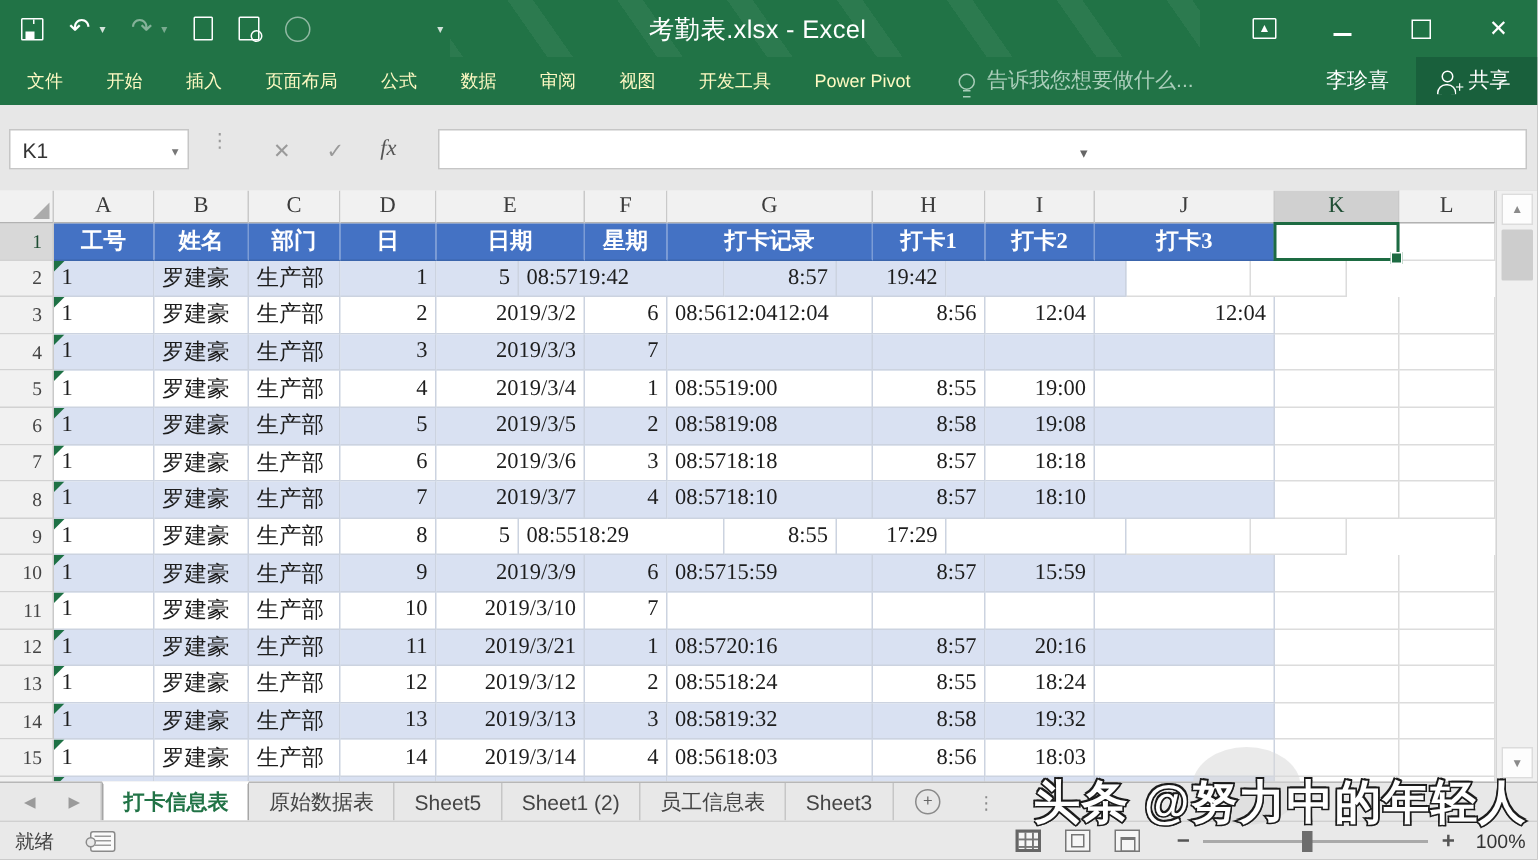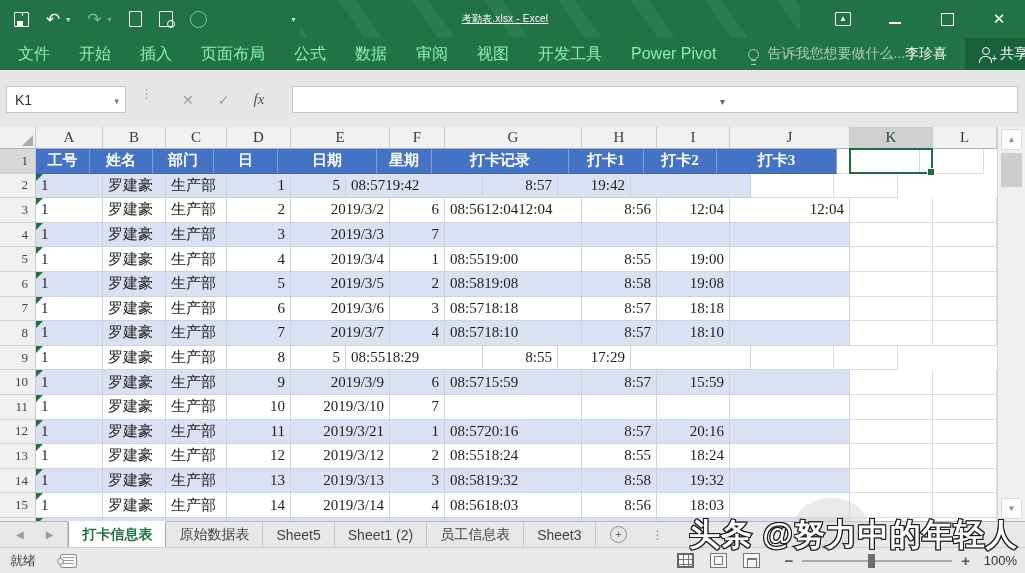--- a/index.html
+++ b/index.html
@@ -17,31 +17,31 @@
   .undo-icon,.redo-icon{font-family:"DejaVu Sans",sans-serif;font-size:17px;line-height:1;}
   .redo-icon{opacity:.45;}
   .undo-caret,.redo-caret,.qat-caret{font-size:8px;opacity:.8;margin-left:-11px;}
   .redo-caret{opacity:.4;}
   .new-file-icon{width:11px;height:14px;border:1.5px solid #fff;border-radius:1px;}
   .print-preview-icon{width:12px;height:14px;border:1.5px solid #fff;border-radius:1px;position:relative;}
   .print-preview-icon::after{content:"";position:absolute;right:-3px;bottom:-2px;width:6px;height:6px;border:1.5px solid #fff;border-radius:50%;}
   .customize-circle-icon{width:15px;height:15px;border:1.5px solid rgba(255,255,255,.5);border-radius:50%;}
   .qat-caret{margin-left:68px;}
   .app-title{position:absolute;left:0;right:15px;top:0;height:38px;display:flex;align-items:center;justify-content:center;
-       color:#fff;font-size:10px;letter-spacing:.2px;text-decoration:underline;}
+       color:#fff;font-size:17px;letter-spacing:.2px;}
   .winctl{position:absolute;right:0;top:0;height:38px;display:flex;align-items:center;}
   .winctl .wbtn{width:52px;height:38px;display:flex;align-items:center;justify-content:center;color:#fff;font-size:13px;}
   .ribbon-display-options-icon{width:14px;height:12px;border:1.5px solid #fff;border-radius:1px;font-size:8px;line-height:10px;text-align:center;}
   .maximize-icon{width:11px;height:11px;border:1.5px solid #fff;}
   .minimize-icon{width:12px;height:2px;background:#fff;margin-top:8px;}
   .close-icon{font-size:15px;}
   
   .ribbonrow{position:absolute;left:0;top:38px;width:1025px;height:32px;background:#217346;display:flex;align-items:center;}
   .rtabs{display:flex;align-items:center;column-gap:29px;padding-left:18px;}
-  .rtab{color:#86efac;font-size:16px;white-space:nowrap;cursor:default;}
+  .rtab{color:#fef9c3;font-size:12px;white-space:nowrap;cursor:default;}
   .tellme{display:flex;align-items:center;gap:8px;margin-left:32px;color:#a9cdb9;font-size:14px;white-space:nowrap;}
   .lightbulb-icon{width:9px;height:9px;border:1.5px solid #a9cdb9;border-radius:50%;position:relative;display:inline-block;}
   .lightbulb-icon::after{content:"";position:absolute;left:2px;top:10px;width:5px;height:3px;border-bottom:1.5px solid #a9cdb9;border-top:1.5px solid #a9cdb9;}
   .ribbon-right{margin-left:auto;display:flex;align-items:center;height:32px;}
   .username{color:#fff;font-size:14px;margin-right:18px;white-space:nowrap;}
   .share{display:flex;align-items:center;gap:7px;background:#19603c;height:32px;padding:0 18px 0 14px;color:#fff;font-size:14px;white-space:nowrap;}
   .share-person-icon{width:14px;height:14px;position:relative;display:inline-block;}
   .share-person-icon::before{content:"";position:absolute;left:3px;top:0;width:6px;height:6px;border:1.4px solid #fff;border-radius:50%;}
   .share-person-icon::after{content:"";position:absolute;left:0;bottom:-2px;width:11px;height:6px;border:1.4px solid #fff;border-bottom:none;border-radius:6px 6px 0 0;}
   .share-plus{position:absolute;right:-4px;bottom:-3px;color:#fff;font-size:10px;line-height:1;}
@@ -212,21 +212,21 @@
         <div class="hcell" style="width: 55px;">F</div>
         <div class="hcell" style="width: 137px;">G</div>
         <div class="hcell" style="width: 75px;">H</div>
         <div class="hcell" style="width: 73px;">I</div>
         <div class="hcell" style="width: 120px;">J</div>
         <div class="hcell selected" style="width: 83px;">K</div>
         <div class="hcell" style="width: 64px;">L</div>
       </div>
       <div class="grid-row">
         <div class="rownum selected" style="width: 36px;">1</div>
-        <div class="cell thead" style="width: 54px;">工号</div>
+        <div class="cell thead" style="width: 67px;">工号</div>
         <div class="cell thead" style="width: 63px;">姓名</div>
         <div class="cell thead" style="width: 61px;">部门</div>
         <div class="cell thead" style="width: 64px;">日</div>
         <div class="cell thead" style="width: 99px;">日期</div>
         <div class="cell thead" style="width: 55px;">星期</div>
         <div class="cell thead" style="width: 137px;">打卡记录</div>
         <div class="cell thead" style="width: 75px;">打卡1</div>
         <div class="cell thead" style="width: 73px;">打卡2</div>
         <div class="cell thead" style="width: 120px;">打卡3</div>
         <div class="cell plain a-left" style="width: 83px;"></div>

